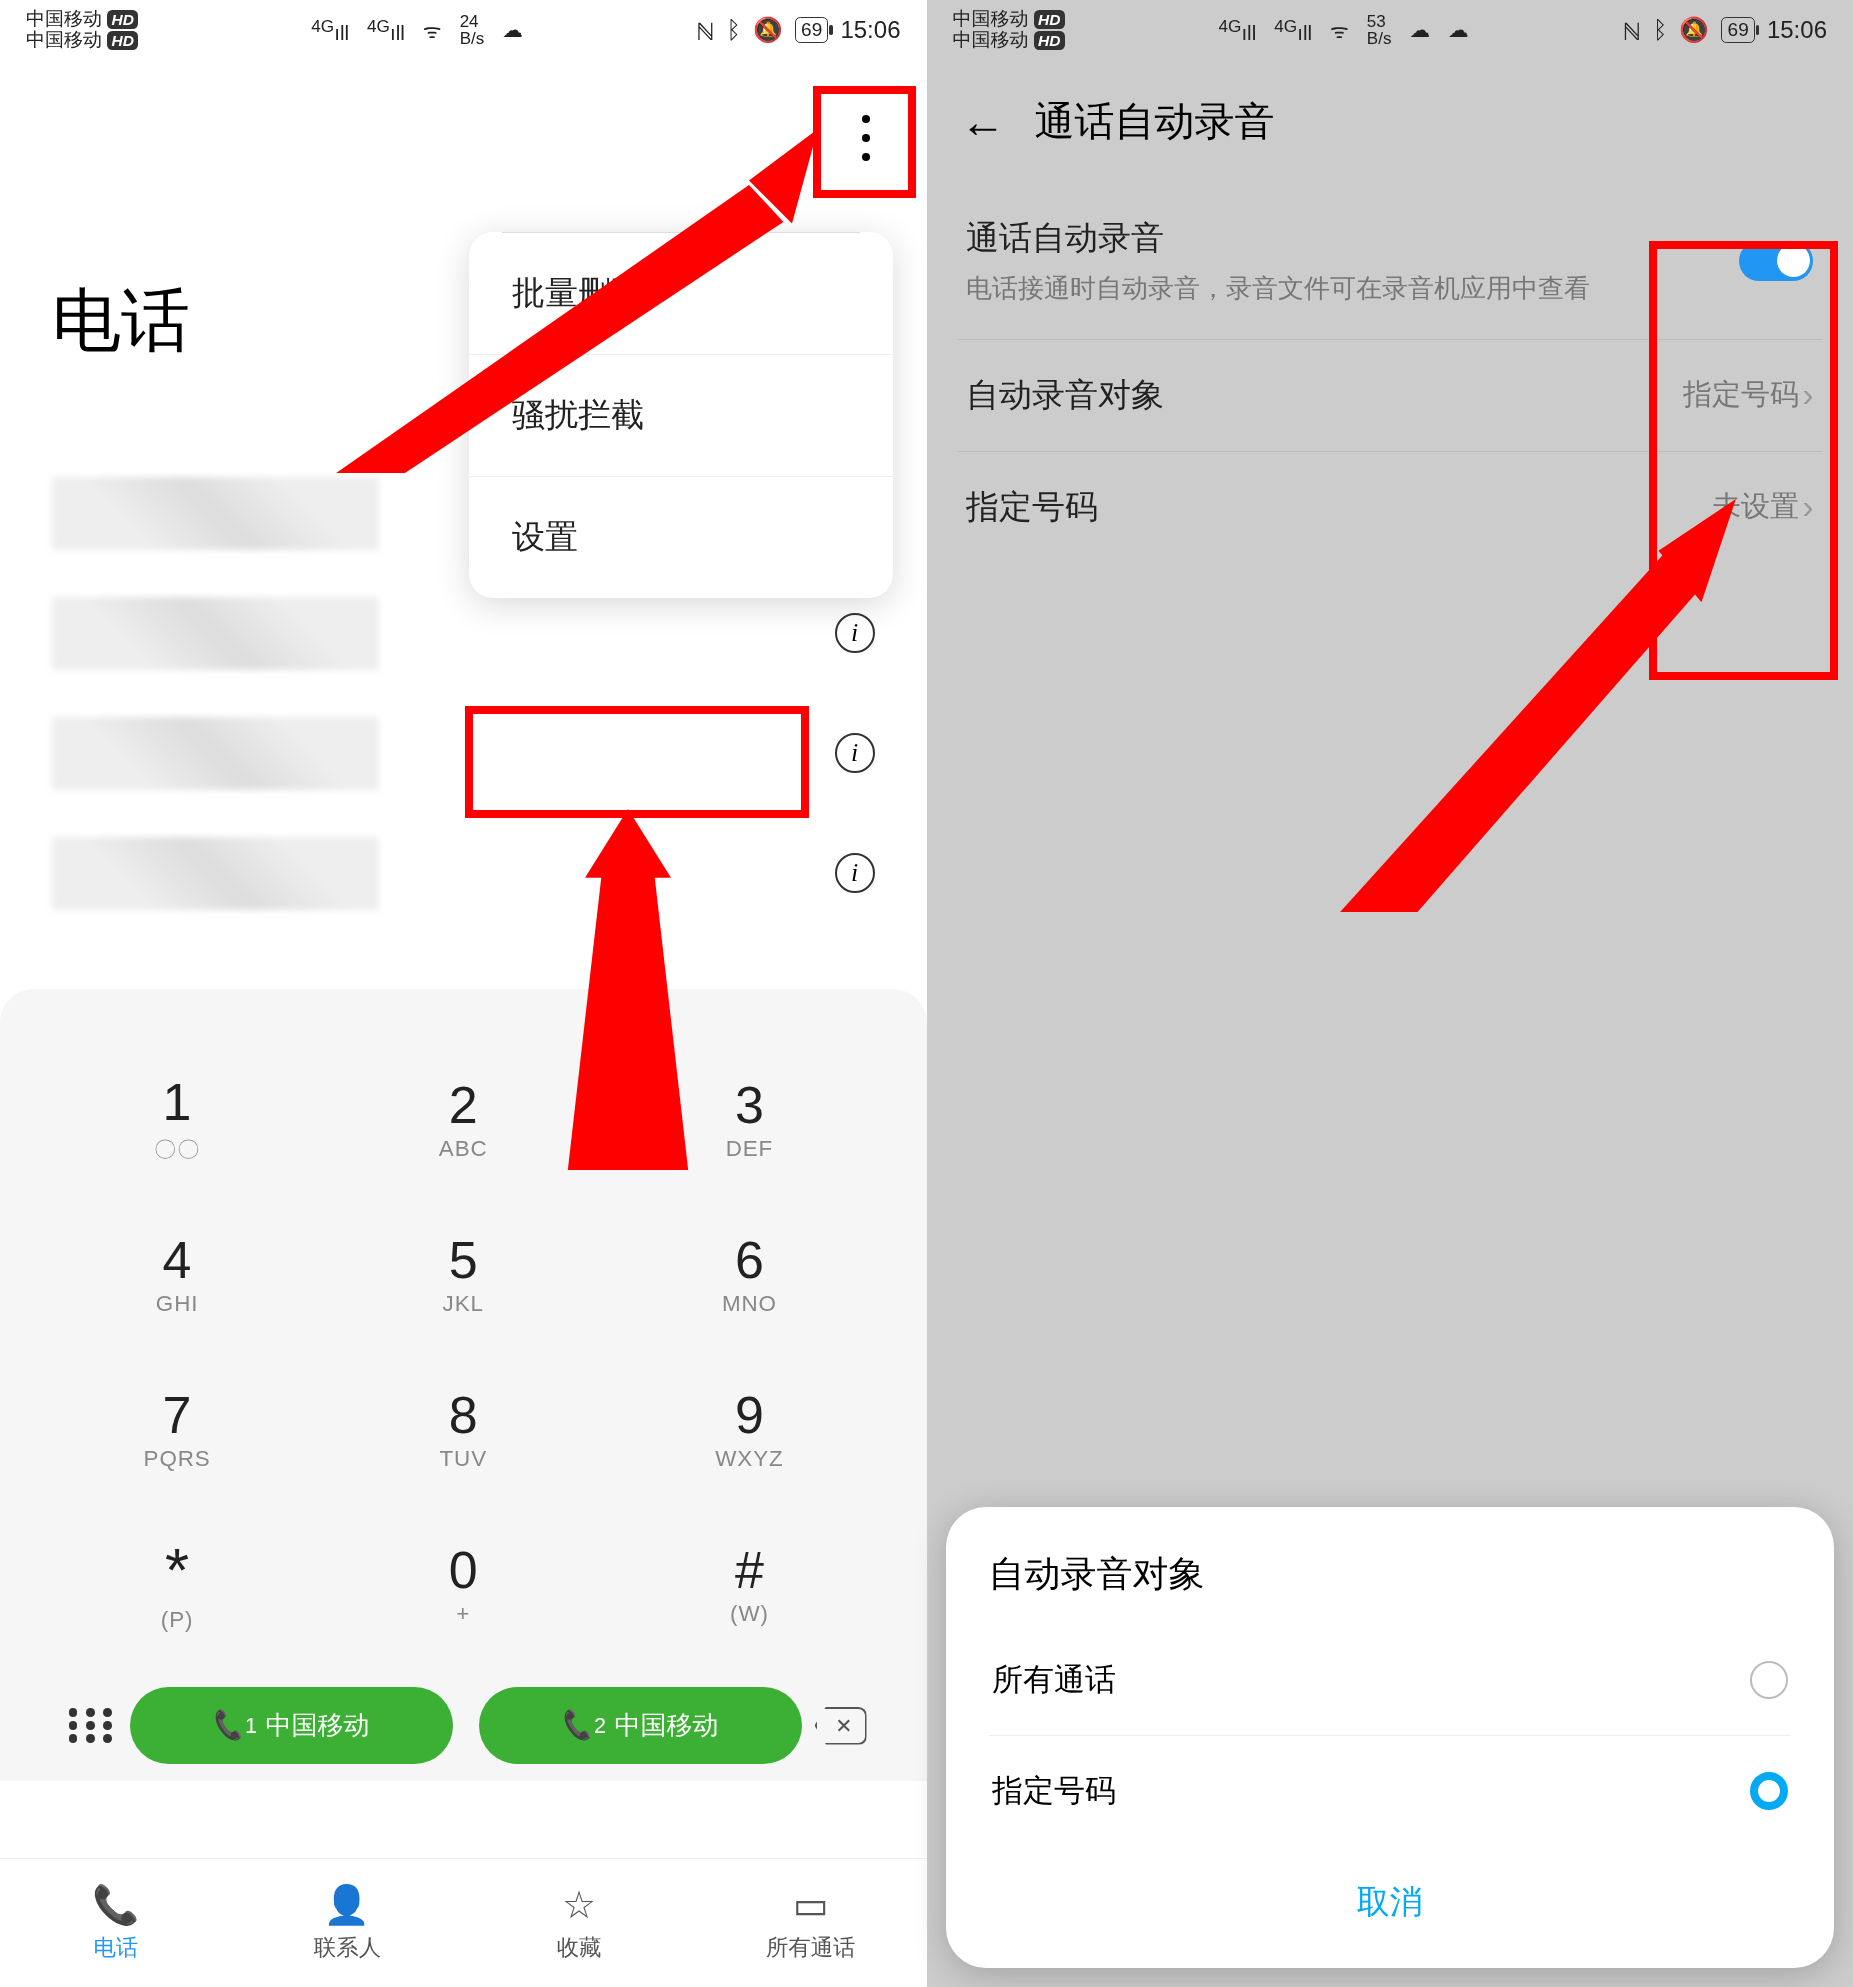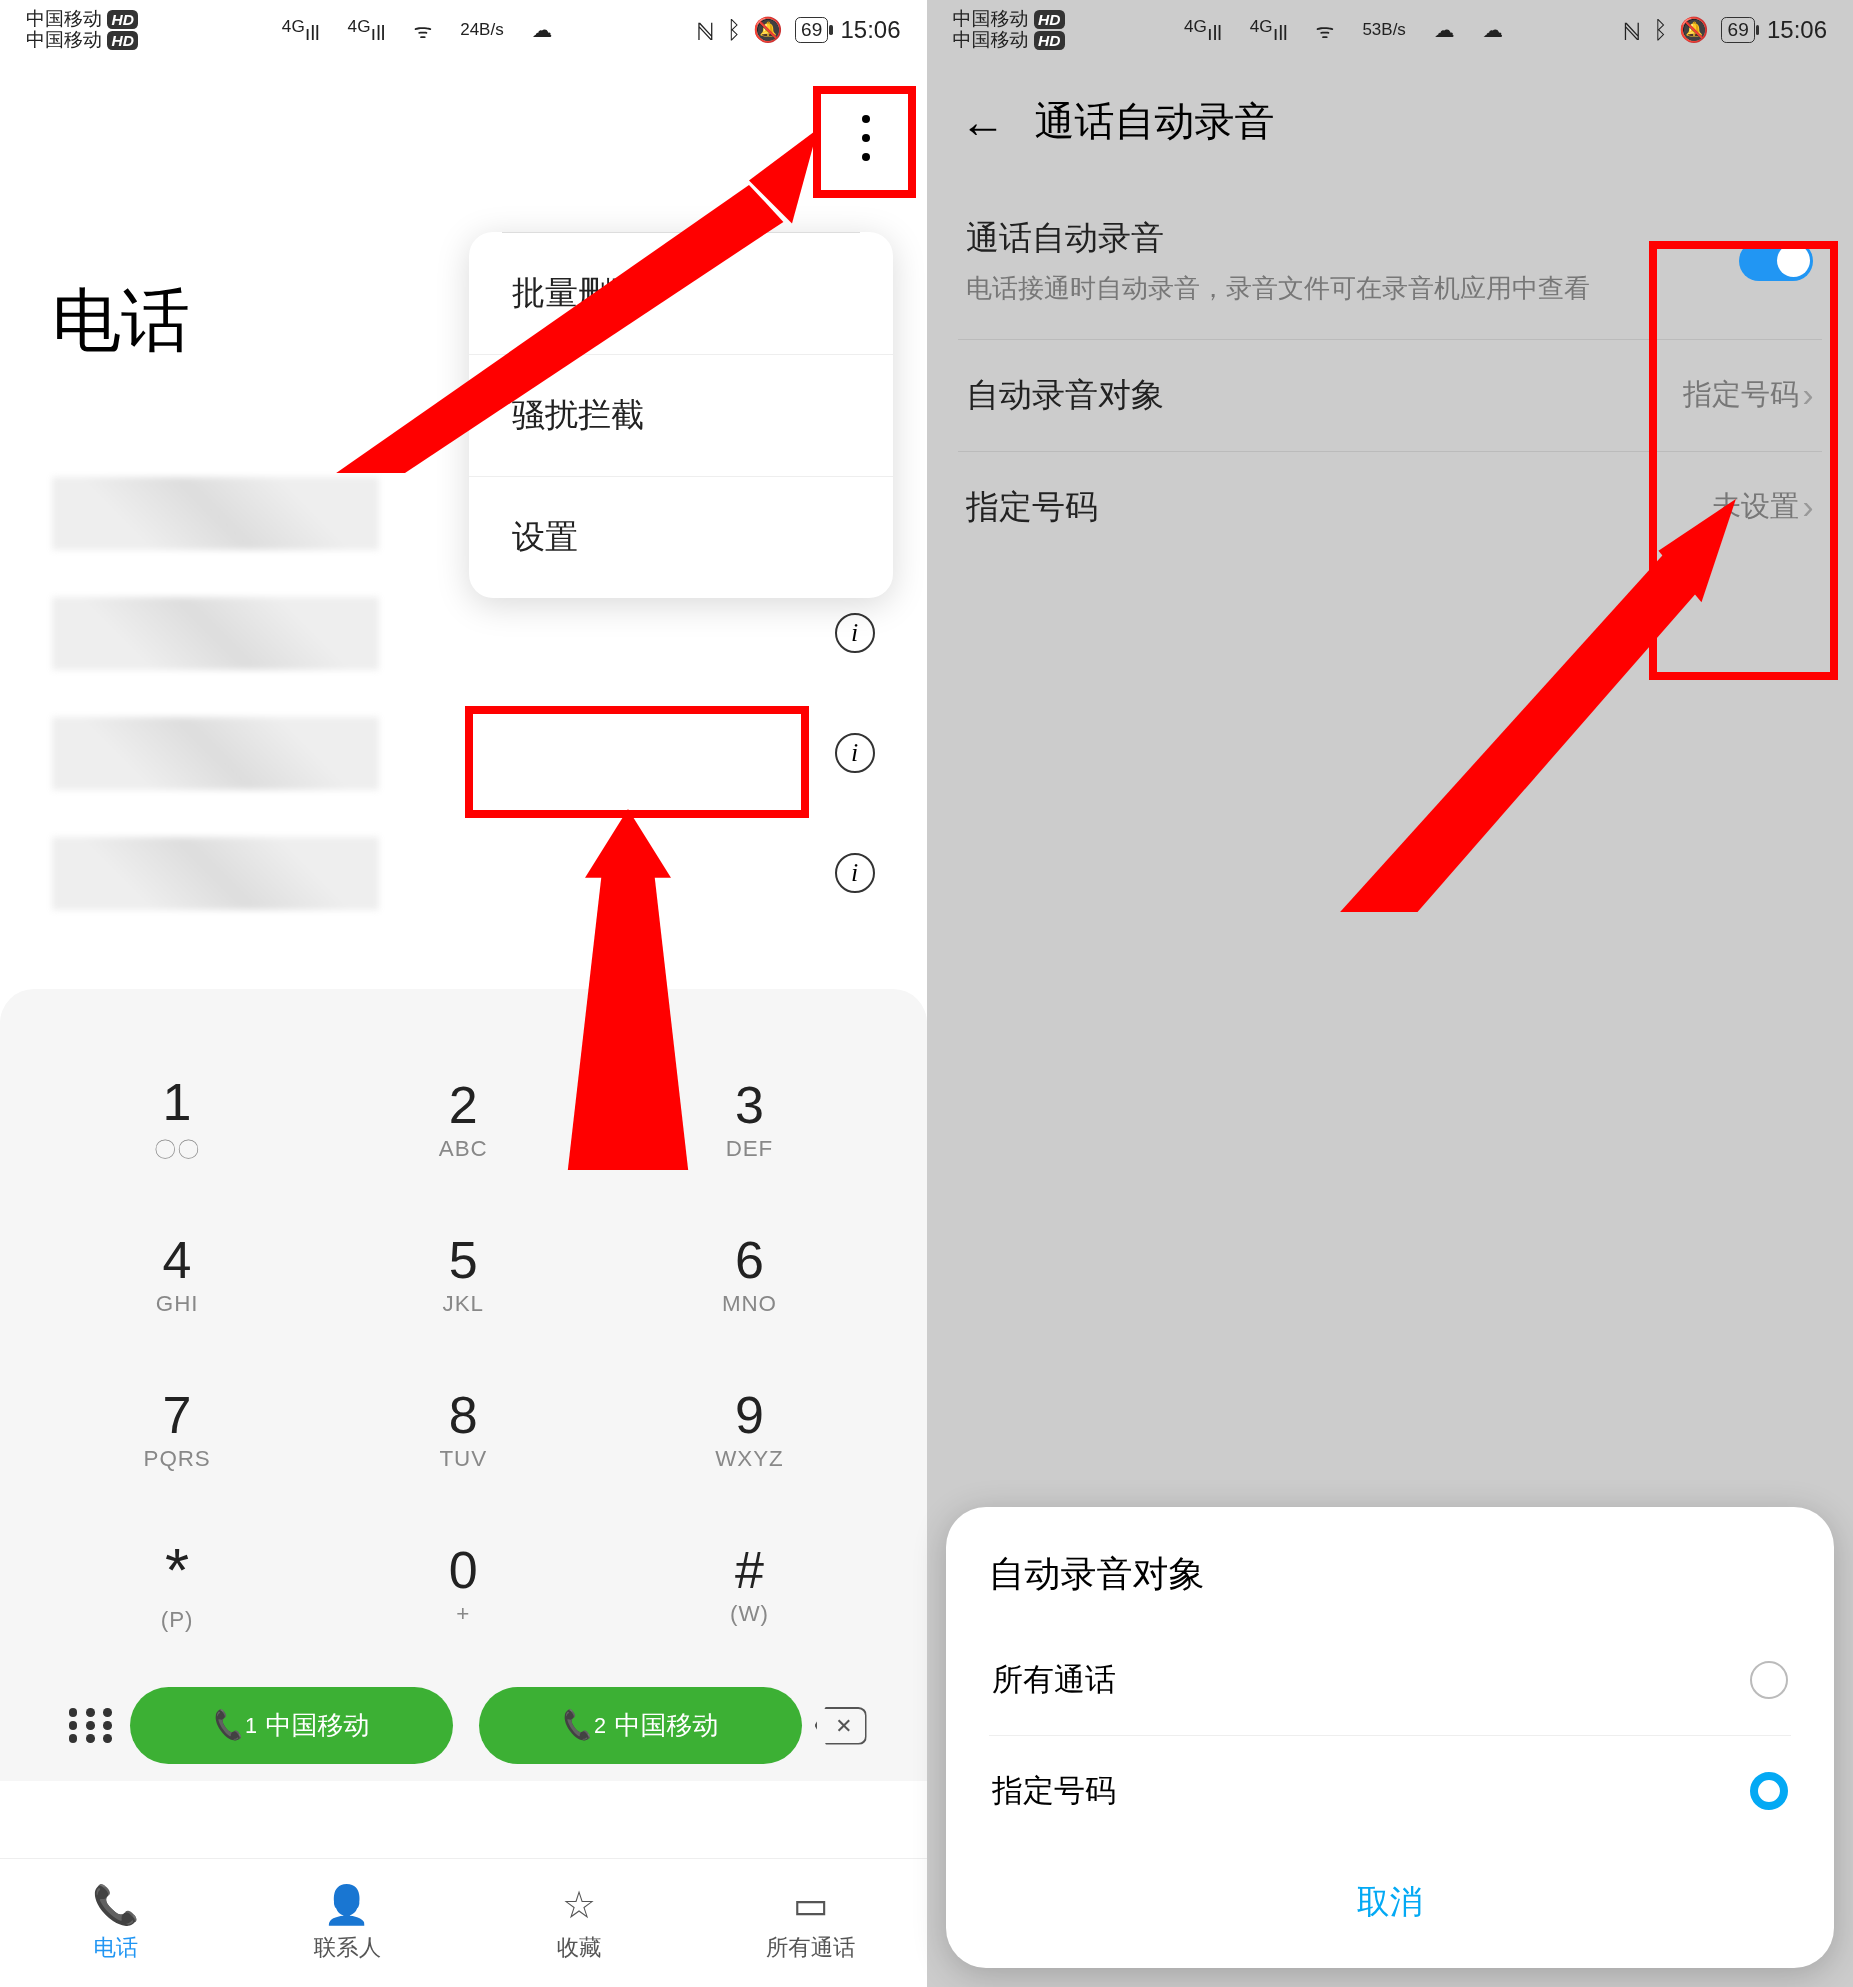--- a/index.html
+++ b/index.html
@@ -6,22 +6,22 @@
   body { background: #fff; width: 1853px; height: 1987px; display: flex; }
   .pane { position: relative; width: 927px; height: 1987px; }
   .pane-left { background: #fff; }
   .pane-right { background: #cccccc; }
 
   
   .status-bar { height: 60px; display: flex; align-items: center; justify-content: space-between; padding: 0 26px; font-size: 22.4px; color: #222; }
   .pane-right .status-bar { color: #222; }
   .sb-left { display: flex; flex-direction: column; font-size: 19px; line-height: 1.1; }
   .sb-left .row { display: flex; align-items: center; gap: 5.2px; }
-  .sb-mid { display: flex; align-items: center; gap: 28px; font-size: 20.6px; }
-  .sb-speed { display: flex; flex-direction: row; align-items: flex-start; font-size: 17px; line-height: 1; }
+  .sb-mid { display: flex; align-items: center; gap: 18px; font-size: 20.6px; }
+  .sb-speed { display: flex; flex-direction: column; align-items: flex-start; font-size: 17px; line-height: 1; }
   .sb-right { display: flex; align-items: center; gap: 12px; font-size: 24px; }
   .sb-batt { border: 1.7px solid #333; border-radius: 5.2px; padding: 0.9px 5.2px; font-size: 19px; position: relative; }
   .sb-batt::after { content:""; position:absolute; right:-5.2px; top:30%; width:3.4px; height:40%; background:#333; border-radius:1.7px; }
 
   .hd-badge { background: #333; color: #fff; border-radius: 5.2px; font-size: 15.5px; padding: 0.9px 4.3px; font-weight: bold; font-style: italic; }
 
   
   .title-row { padding: 215px 52px 52px; font-size: 69px; font-weight: 500; }
   .overflow-btn { position: absolute; top: 95px; right: 26px; width: 69px; height: 86px; display: flex; align-items: center; justify-content: center; }
   .dots { display: flex; flex-direction: column; gap: 10.3px; }

